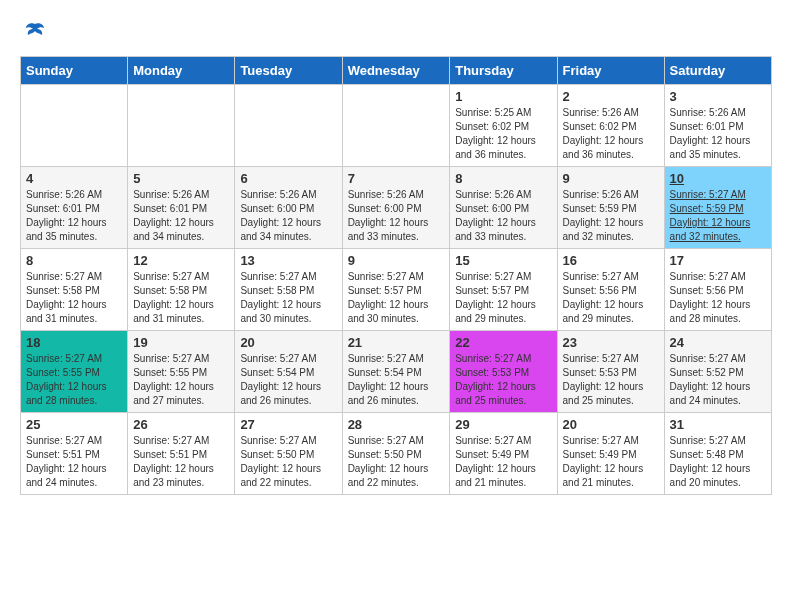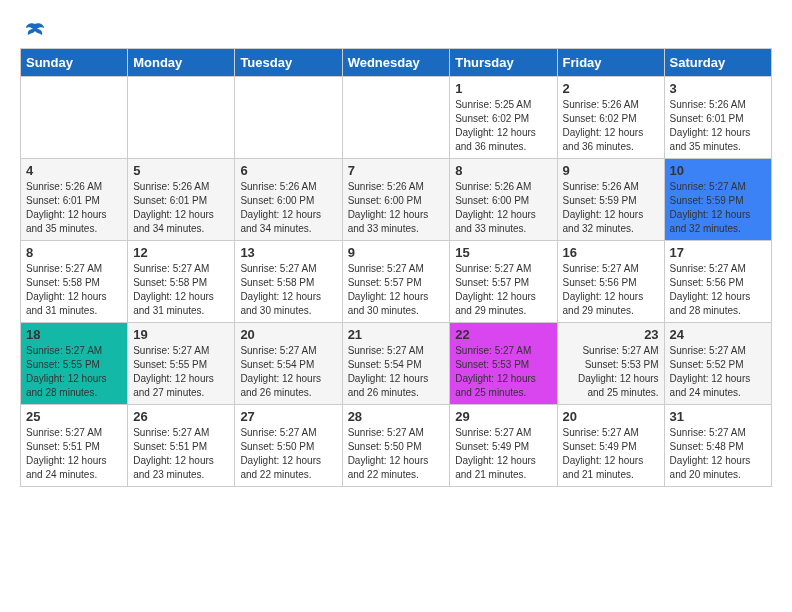--- a/index.html
+++ b/index.html
@@ -36,21 +36,21 @@
       line-height: 1.1;
     }
     .location {
       font-size: 15px;
       color: #333;
       margin-top: 2px;
     }
     .calendar {
       width: 100%;
       border-collapse: collapse;
-      margin-top: 8px;
+      margin-top: 16px;
       padding-left: 36px;
     }
     .calendar th {
       background: #1a6bbf;
       color: #fff;
       font-size: 13px;
       font-weight: bold;
       padding: 6px 5px;
       text-align: left;
       border: 1px solid #ccc;
@@ -177,21 +177,21 @@
 Daylight: 12 hours
 and 33 minutes.</div>
         </td>
         <td style="background: rgb(245, 245, 245);">
           <div class="day-number">9</div>
           <div class="day-info" style="white-space: pre-line;">Sunrise: 5:26 AM
 Sunset: 5:59 PM
 Daylight: 12 hours
 and 32 minutes.</div>
         </td>
-        <td style="background: #3b82f6;">
+        <td style="background: #7dd3fc; text-decoration: underline;">
           <div class="day-number">10</div>
           <div class="day-info" style="white-space: pre-line;">Sunrise: 5:27 AM
 Sunset: 5:59 PM
 Daylight: 12 hours
 and 32 minutes.</div>
         </td>
       </tr>
       <tr>
         <td>
           <div class="day-number">8</div>
@@ -272,21 +272,21 @@
 Daylight: 12 hours
 and 26 minutes.</div>
         </td>
         <td style="background: #d946ef;">
           <div class="day-number">22</div>
           <div class="day-info" style="white-space: pre-line;">Sunrise: 5:27 AM
 Sunset: 5:53 PM
 Daylight: 12 hours
 and 25 minutes.</div>
         </td>
-        <td style="background: rgb(245, 245, 245); text-align: right;">
+        <td style="background: rgb(245, 245, 245);">
           <div class="day-number">23</div>
           <div class="day-info" style="white-space: pre-line;">Sunrise: 5:27 AM
 Sunset: 5:53 PM
 Daylight: 12 hours
 and 25 minutes.</div>
         </td>
         <td style="background: rgb(245, 245, 245);">
           <div class="day-number">24</div>
           <div class="day-info" style="white-space: pre-line;">Sunrise: 5:27 AM
 Sunset: 5:52 PM

